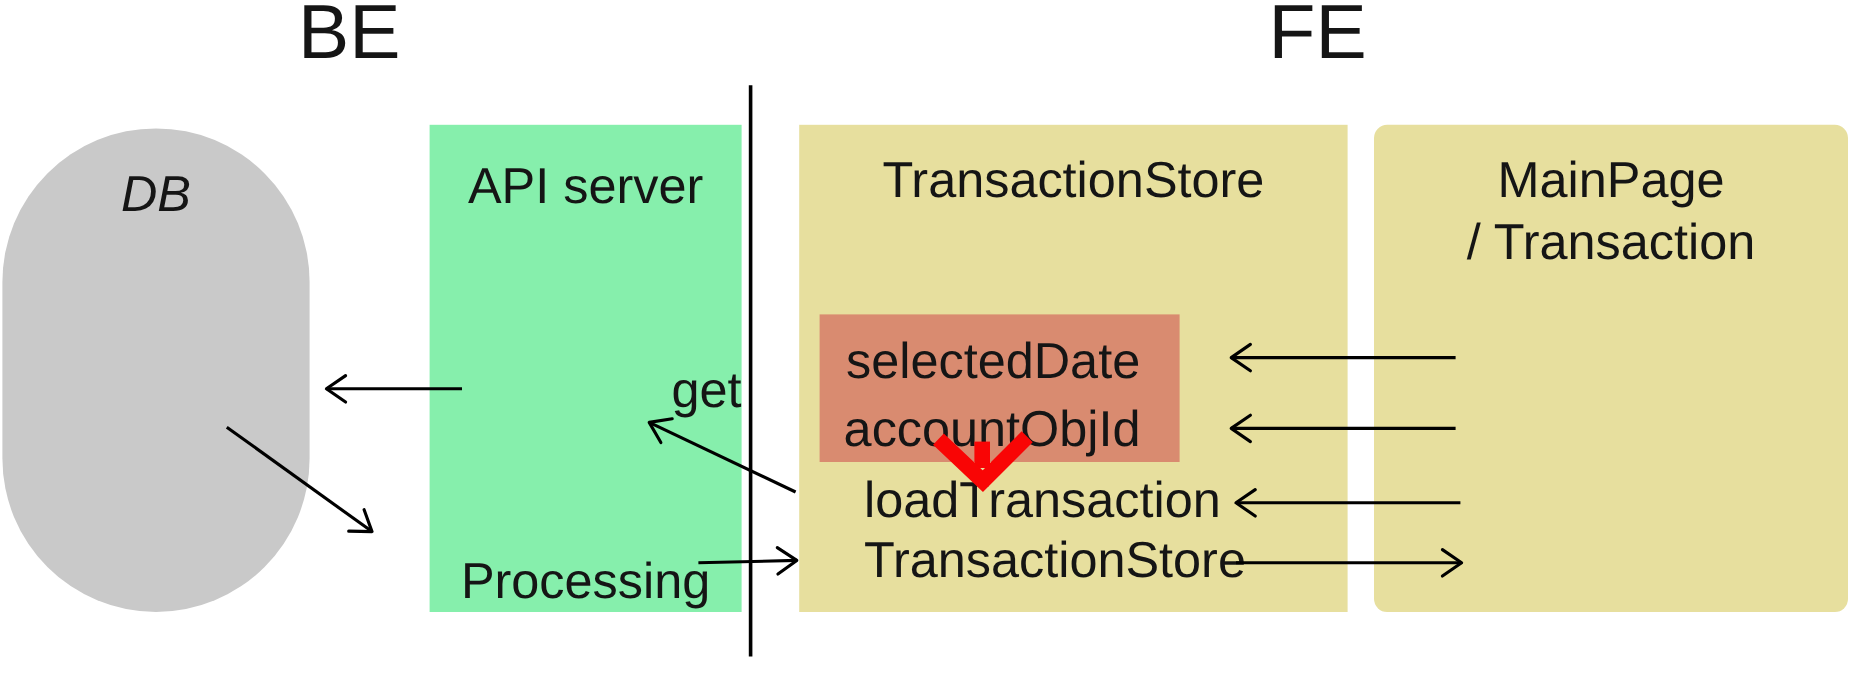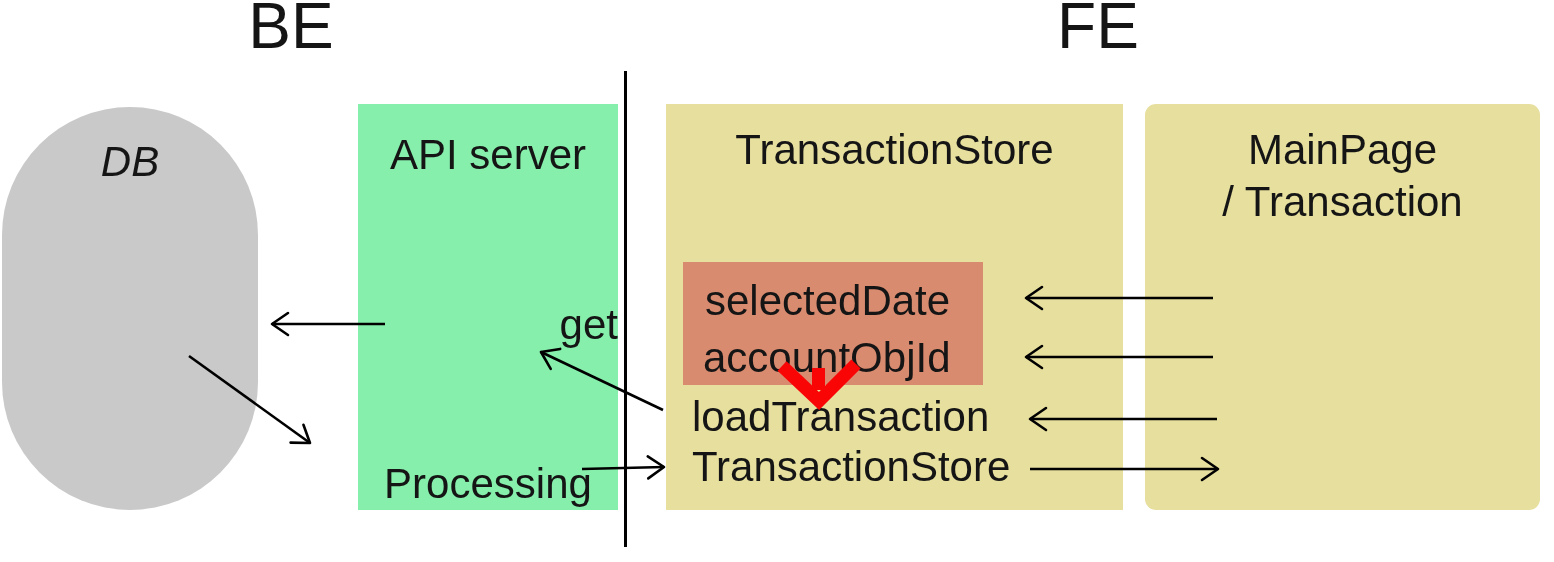--- a/index.html
+++ b/index.html
@@ -18,21 +18,21 @@
   .db-node{
     left:2px;top:107px;width:256px;height:403px;border-radius:128px;
   }
   .api-node{left:322px;width:260px;}
   .store-node{left:666px;width:457px;}
   .page-node{left:1145px;width:395px;border-radius:11px;}
   .node-text{
     position:absolute;left:0;width:100%;text-align:center;
     font-size:42px;line-height:1.14;white-space:nowrap;
   }
-  .left-text{text-align:left;}
+  .left-text{text-align:left;margin-left:28px;}
   .highlight-box{position:absolute;left:17px;top:158px;width:300px;height:123px;}
   .hl-line{position:absolute;font-size:42px;line-height:1.1;white-space:nowrap;}
   .overlay{position:absolute;left:0;top:0;pointer-events:none;}
 </style>
 </head>
 <body>
 
 <div class="stage">
 
   <div class="section-title title-be">BE</div>

